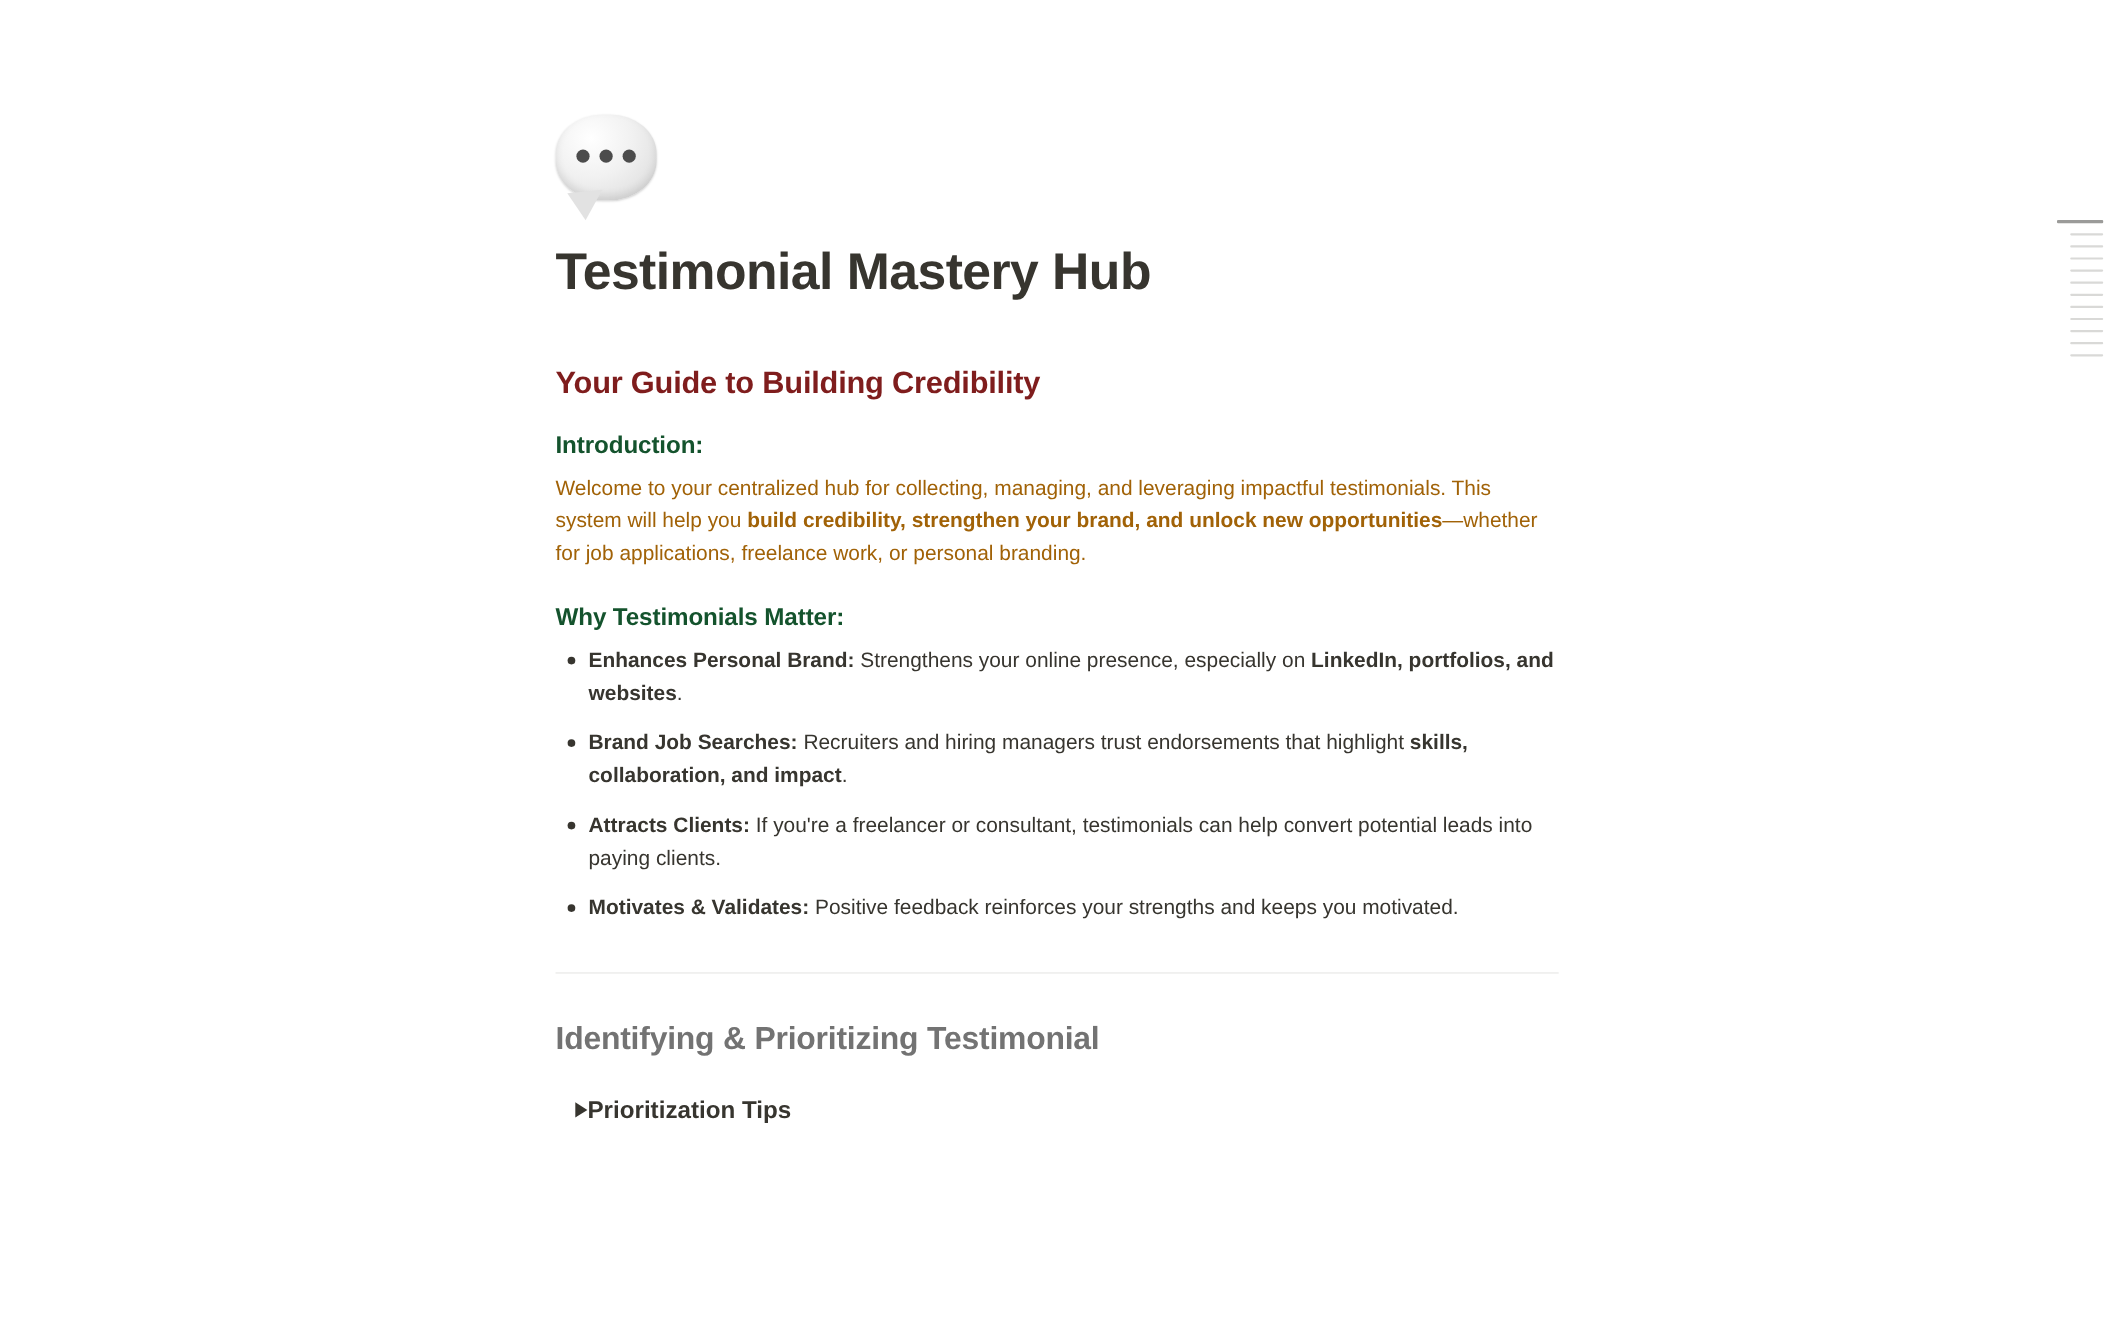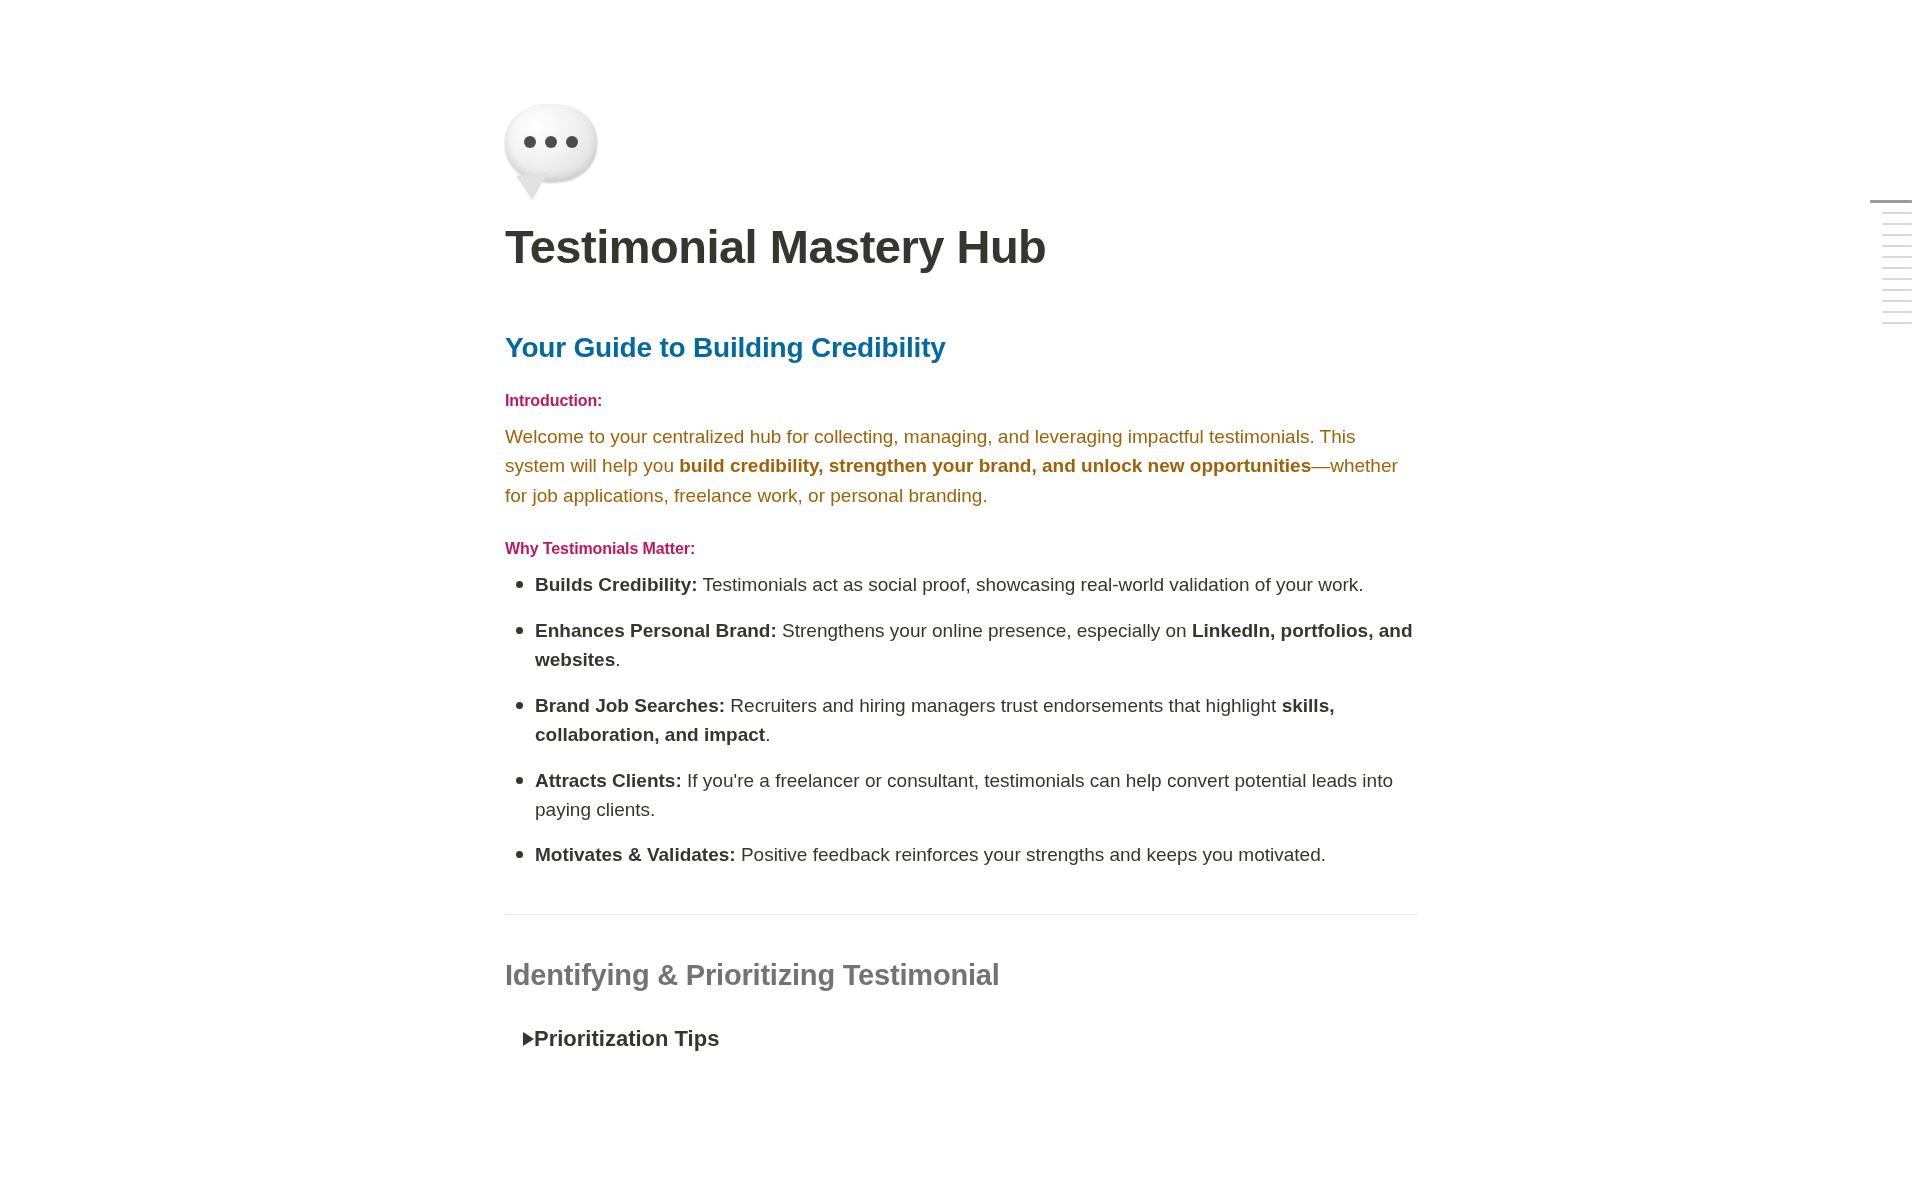--- a/index.html
+++ b/index.html
@@ -70,28 +70,28 @@
     font-size: 47px;
     line-height: 1.15;
     font-weight: bold;
     color: #37352f;
     letter-spacing: -0.5px;
     margin: 0 0 58px 0;
   }
   h2.sub {
     font-size: 28px;
     font-weight: bold;
-    color: #0369a1;
+    color: #7f1d1d;
     margin: 0 0 28px 0;
     letter-spacing: -0.2px;
   }
   h3.sec {
-    font-size: 16px;
-    font-weight: bold;
-    color: #be185d;
+    font-size: 22px;
+    font-weight: bold;
+    color: #14532d;
     margin: 0 0 12px 0;
     letter-spacing: -0.1px;
   }
   p.body {
     font-size: 19px;
     line-height: 1.55;
     color: #a16207;
     margin: 0 0 30px 0;
   }
   ul.bullets {
@@ -186,21 +186,20 @@
 
     <h2 class="sub">Your Guide to Building Credibility</h2>
 
     <h3 class="sec">Introduction:</h3>
 
     <p class="body"><span>Welcome to your centralized hub for collecting, managing, and leveraging impactful testimonials. This system will help you </span><b>build credibility, strengthen your brand, and unlock new opportunities</b><span>—whether for job applications, freelance work, or personal branding.</span></p>
 
     <h3 class="sec">Why Testimonials Matter:</h3>
 
     <ul class="bullets">
-      <li><b>Builds Credibility:</b><span> Testimonials act as social proof, showcasing real-world validation of your work.</span></li>
       <li><b>Enhances Personal Brand:</b><span> Strengthens your online presence, especially on </span><b>LinkedIn, portfolios, and websites</b><span>.</span></li>
       <li><b>Brand Job Searches:</b><span> Recruiters and hiring managers trust endorsements that highlight </span><b>skills, collaboration, and impact</b><span>.</span></li>
       <li><b>Attracts Clients:</b><span> If you're a freelancer or consultant, testimonials can help convert potential leads into paying clients.</span></li>
       <li><b>Motivates &amp; Validates:</b><span> Positive feedback reinforces your strengths and keeps you motivated.</span></li>
     </ul>
 
     <hr class="divider">
 
     <h2 class="section-big">Identifying &amp; Prioritizing Testimonial</h2>
 

